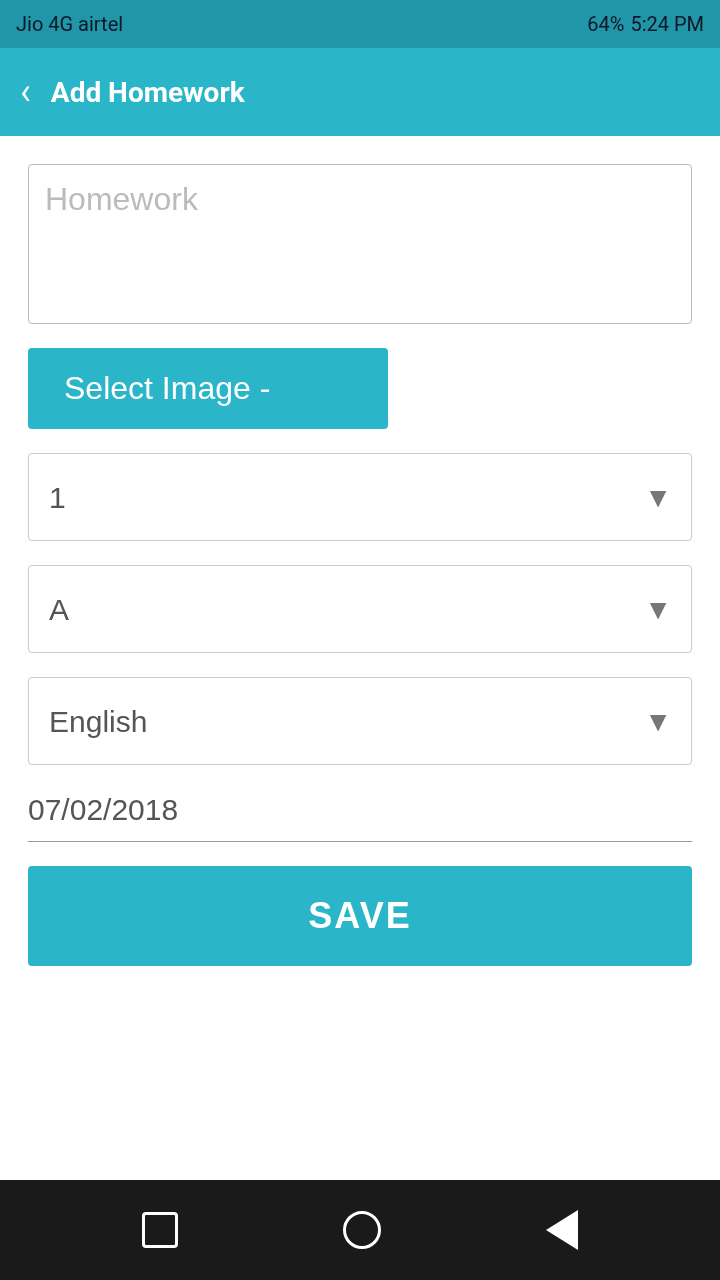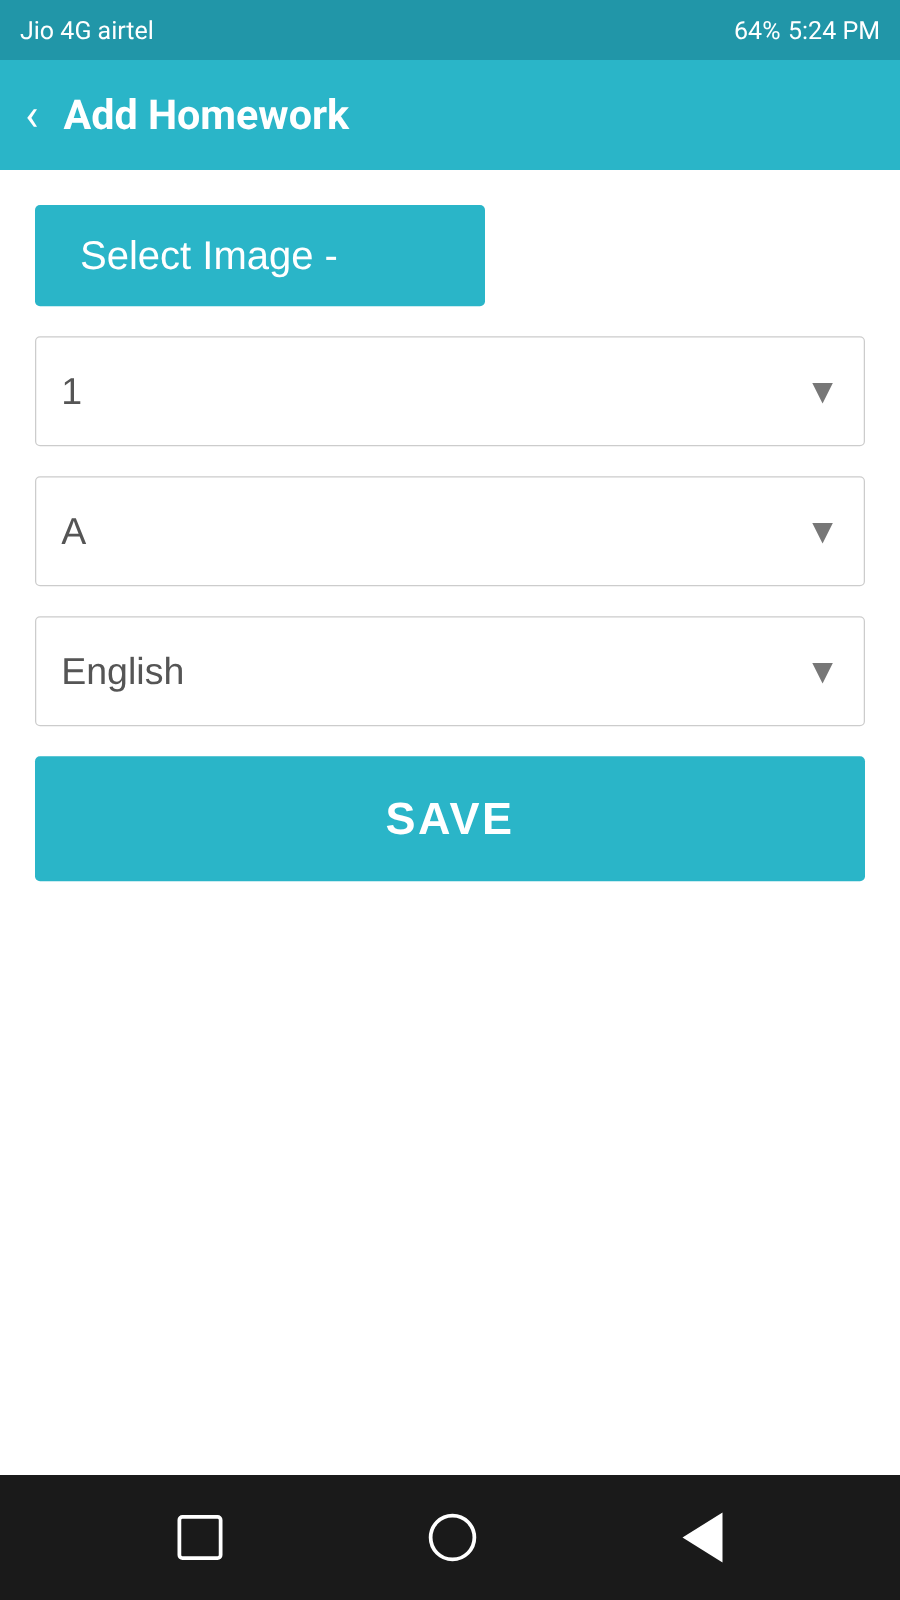--- a/index.html
+++ b/index.html
@@ -16,21 +16,21 @@
     }
 
     
     .status-bar {
       background: #2196a8;
       height: 48px;
       display: flex;
       align-items: center;
       justify-content: space-between;
       padding: 0 16px;
-      color: #ffffff;
+      color: #0f172a;
       font-size: 22px;
     }
 
     .status-left {
       display: flex;
       align-items: center;
       gap: 6px;
       font-size: 20px;
     }
 
@@ -52,21 +52,21 @@
       color: white;
     }
 
     .back-icon {
       font-size: 36px;
       cursor: pointer;
       color: white;
     }
 
     .app-bar-title {
-      font-size: 33px;
+      font-size: 28px;
       font-weight: bold;
       color: white;
     }
 
     
     .content {
       flex: 1;
       background: white;
       padding: 28px 28px 0 28px;
       display: flex;
@@ -218,20 +218,21 @@
   </div>
 </div>
 
 <div class="app-bar">
   <span class="back-icon">‹</span>
   <span class="app-bar-title">Add Homework</span>
 </div>
 
 <div class="content">
 
+  <textarea class="homework-input" placeholder="Homework" style=""></textarea>
 
   <button class="select-image-btn">Select Image -</button>
 
   <div class="dropdown-wrapper">
     <select class="dropdown-select">
       <option value="1" selected="">1</option>
       <option value="2">2</option>
       <option value="3">3</option>
       <option value="4">4</option>
       <option value="5">5</option>
@@ -252,20 +253,23 @@
   <div class="dropdown-wrapper">
     <select class="dropdown-select">
       <option value="English" selected="">English</option>
       <option value="Mathematics">Mathematics</option>
       <option value="Science">Science</option>
       <option value="Hindi">Hindi</option>
     </select>
     <span class="dropdown-arrow">▼</span>
   </div>
 
+  <div class="date-wrapper">
+    <input type="text" class="date-input" value="07/02/2018" style="">
+  </div>
 
   <button class="save-btn">SAVE</button>
 
   <div class="spacer"></div>
 </div>
 
 <div class="nav-bar">
   <div class="nav-square"></div>
   <div class="nav-circle"></div>
   <div class="nav-back-triangle"></div>

